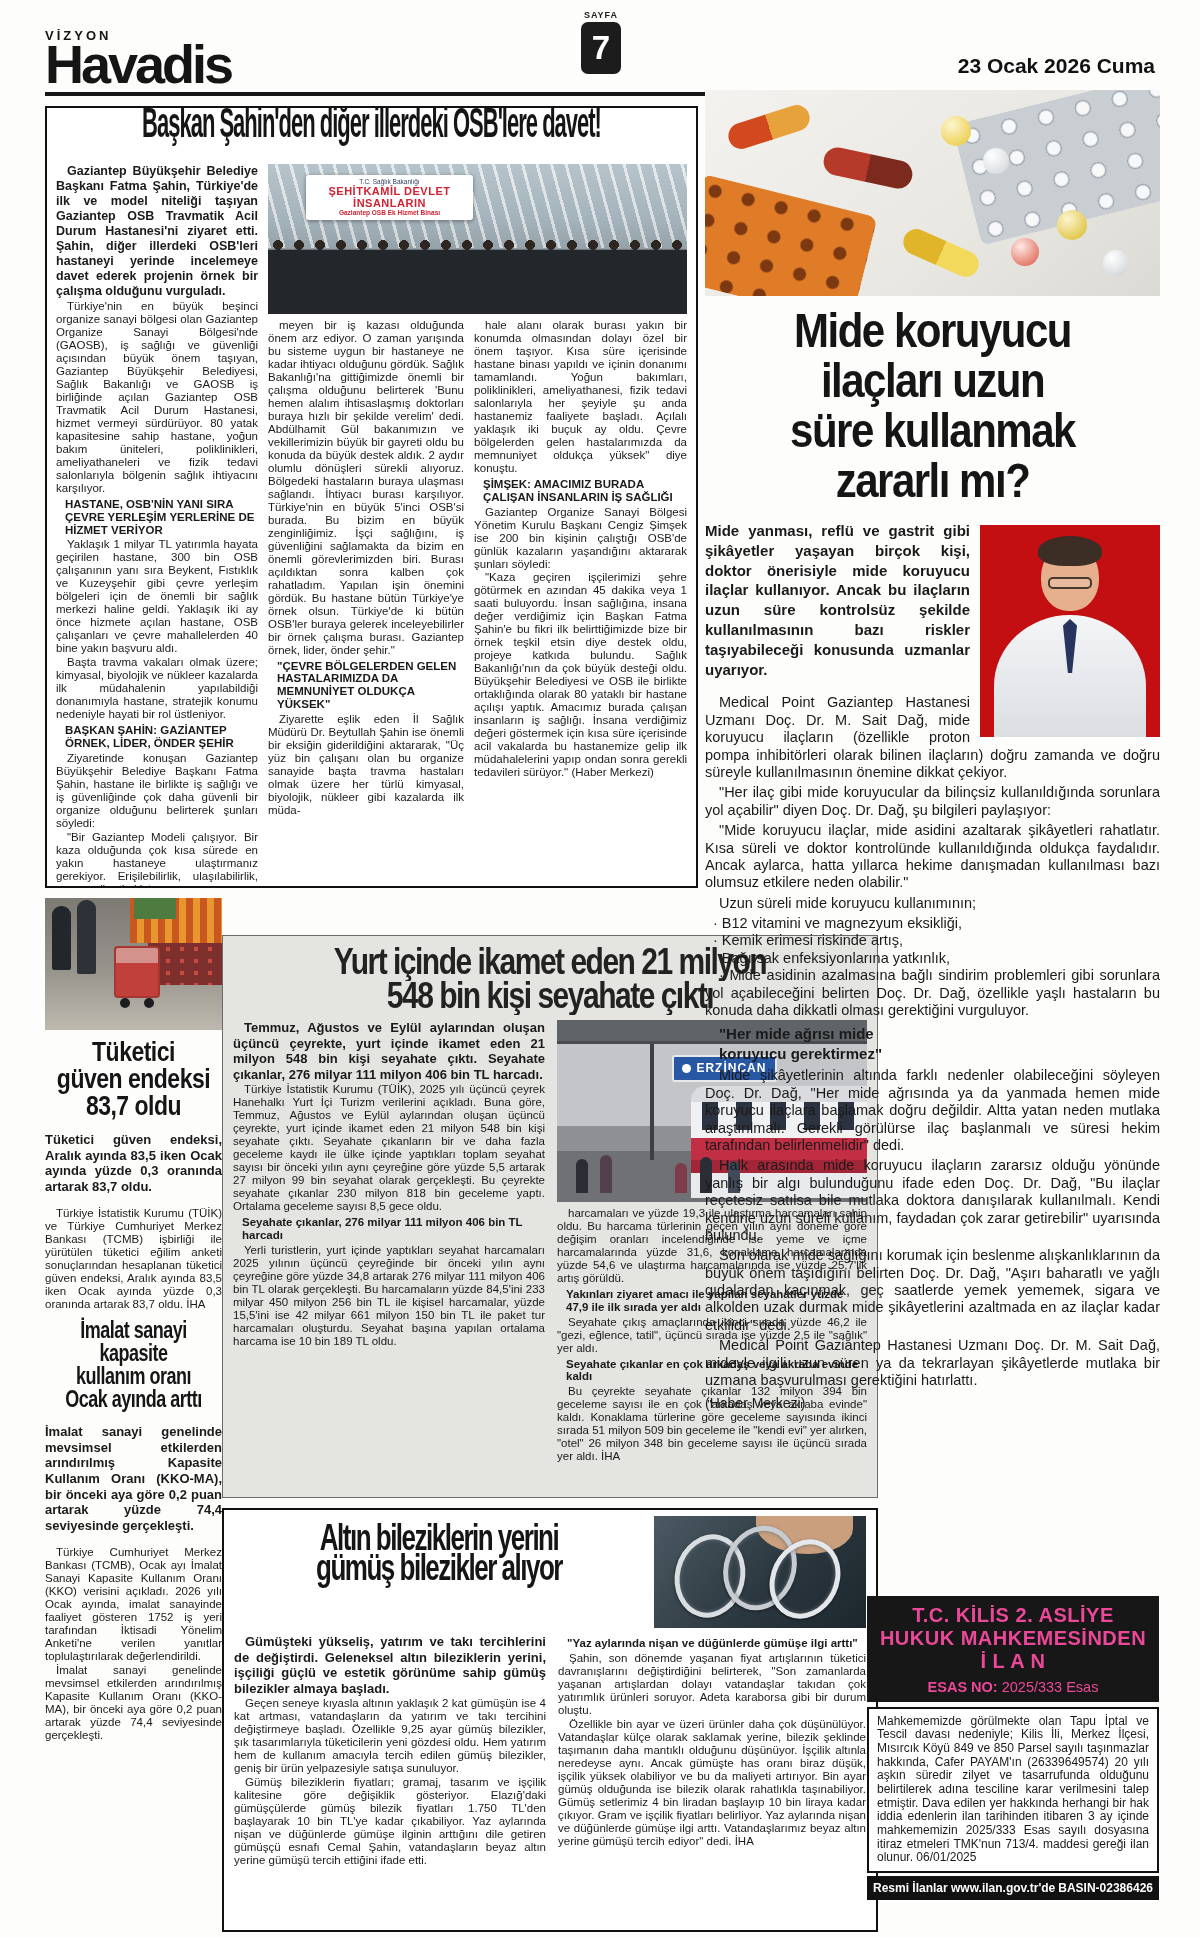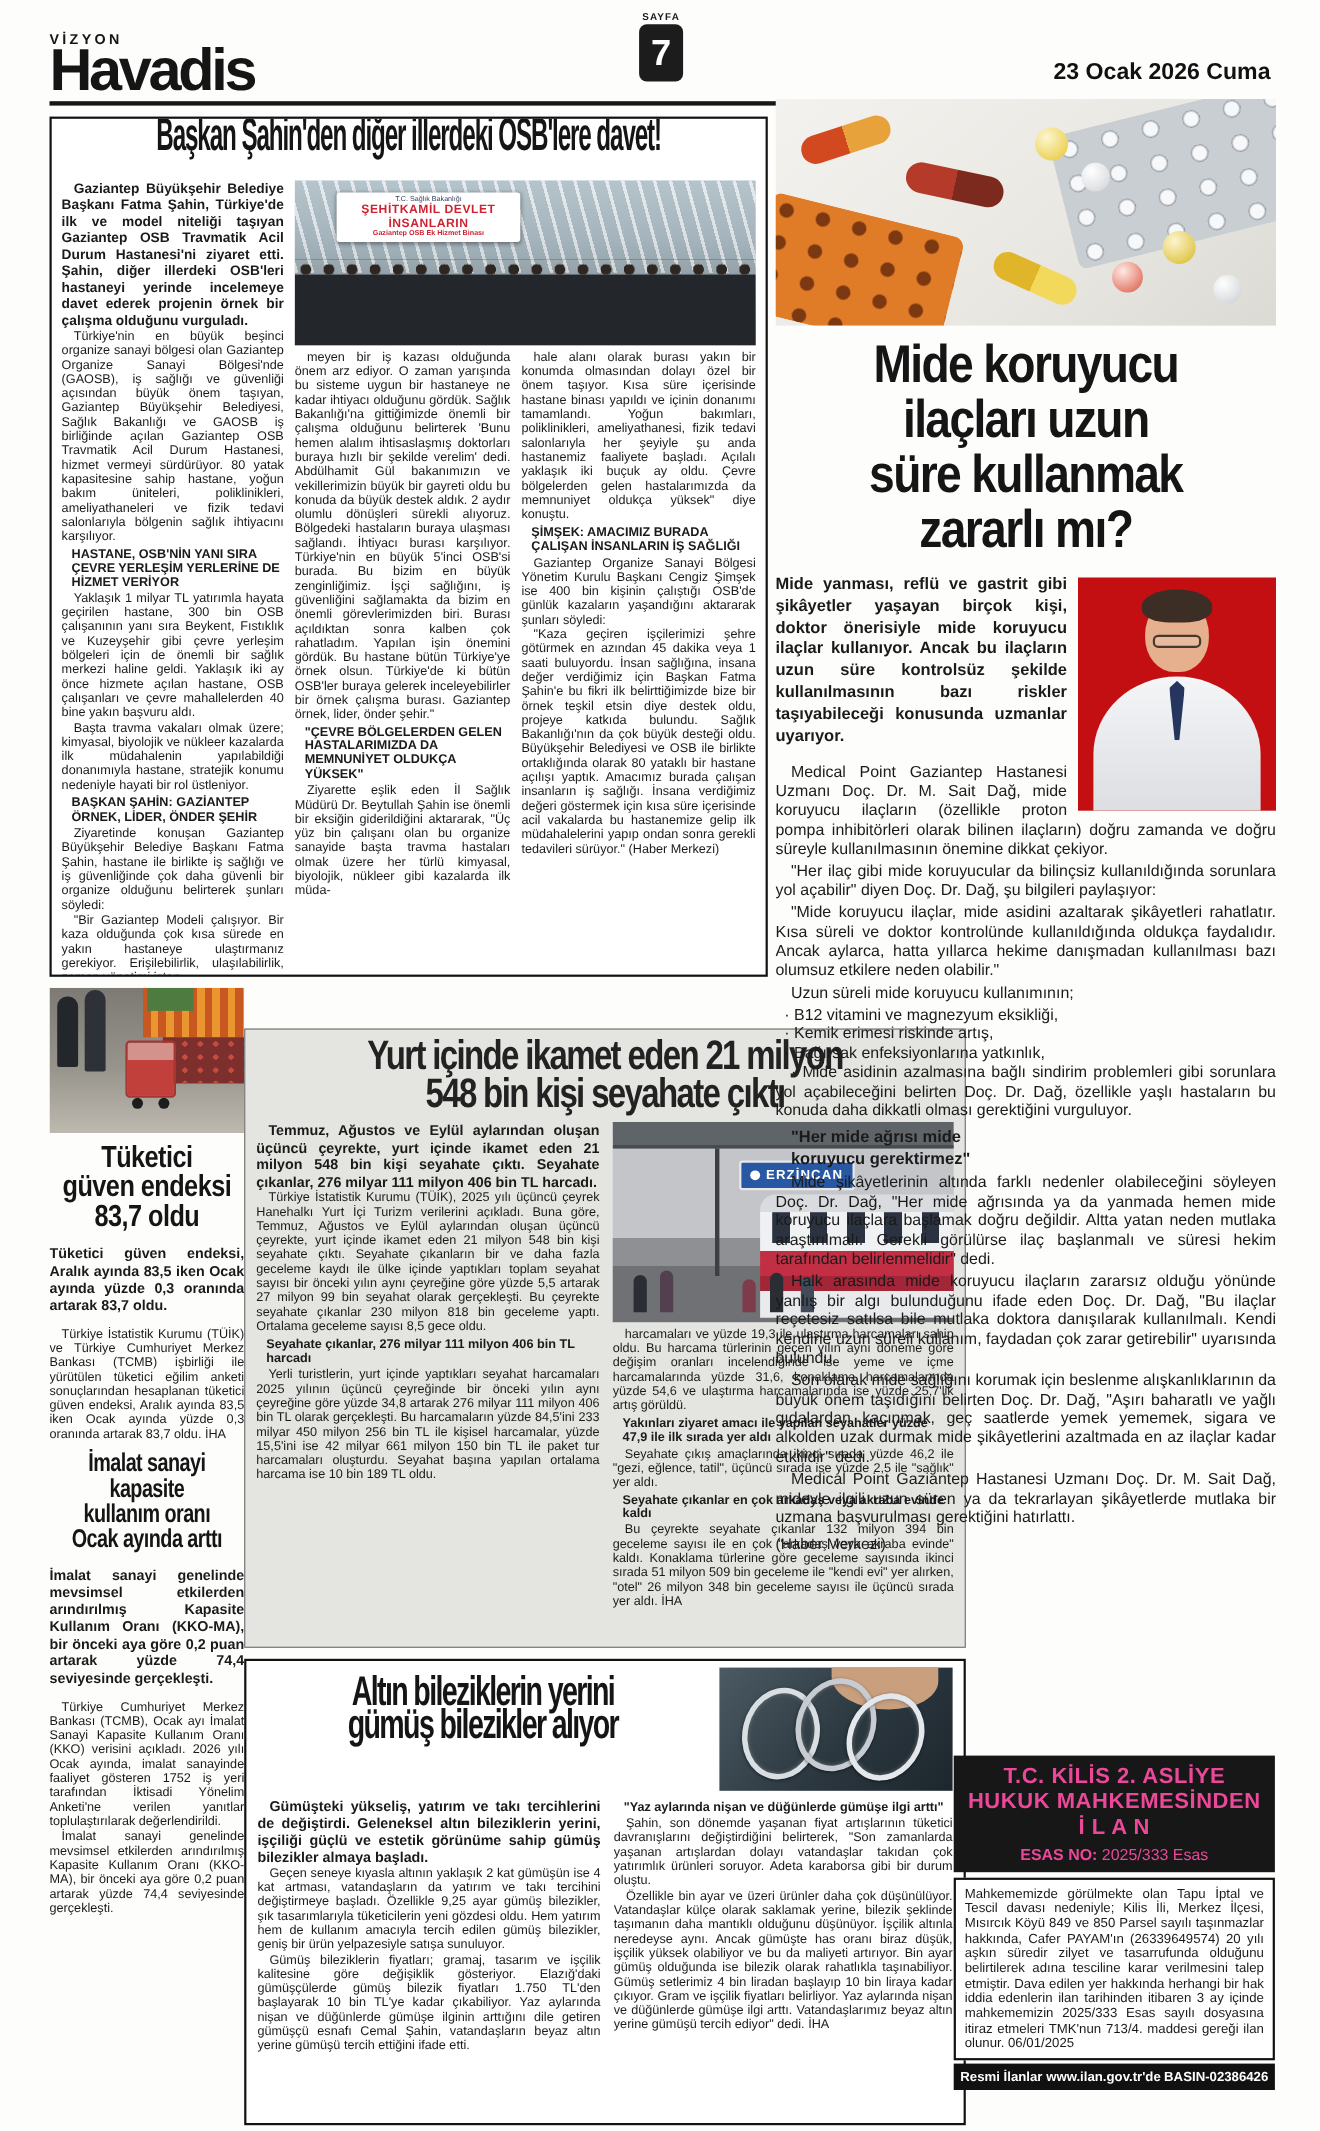--- a/index.html
+++ b/index.html
@@ -208,21 +208,21 @@
         </div>
         <div class="osb-sub">
           <div class="oc2 news">
             <p>meyen bir iş kazası olduğunda önem arz ediyor. O zaman yarışında bu sisteme uygun bir hastaneye ne kadar ihtiyacı olduğunu gördük. Sağlık Bakanlığı'na gittiğimizde önemli bir çalışma olduğunu belirterek 'Bunu hemen alalım ihtisaslaşmış doktorları buraya hızlı bir şekilde verelim' dedi. Abdülhamit Gül bakanımızın ve vekillerimizin büyük bir gayreti oldu bu konuda da büyük destek aldık. 2 aydır olumlu dönüşleri sürekli alıyoruz. Bölgedeki hastaların buraya ulaşması sağlandı. İhtiyacı burası karşılıyor. Türkiye'nin en büyük 5'inci OSB'si burada. Bu bizim en büyük zenginliğimiz. İşçi sağlığını, iş güvenliğini sağlamakta da bizim en önemli görevlerimizden biri. Burası açıldıktan sonra kalben çok rahatladım. Yapılan işin önemini gördük. Bu hastane bütün Türkiye'ye örnek olsun. Türkiye'de ki bütün OSB'ler buraya gelerek inceleyebilirler bir örnek çalışma burası. Gaziantep örnek, lider, önder şehir."</p>
             <p class="sub">"ÇEVRE BÖLGELERDEN GELEN HASTALARIMIZDA DA MEMNUNİYET OLDUKÇA YÜKSEK"</p>
             <p>Ziyarette eşlik eden İl Sağlık Müdürü Dr. Beytullah Şahin ise önemli bir eksiğin giderildiğini aktararak, "Üç yüz bin çalışanı olan bu organize sanayide başta travma hastaları olmak üzere her türlü kimyasal, biyolojik, nükleer gibi kazalarda ilk müda-</p>
           </div>
           <div class="oc3 news">
             <p>hale alanı olarak burası yakın bir konumda olmasından dolayı özel bir önem taşıyor. Kısa süre içerisinde hastane binası yapıldı ve içinin donanımı tamamlandı. Yoğun bakımları, poliklinikleri, ameliyathanesi, fizik tedavi salonlarıyla her şeyiyle şu anda hastanemiz faaliyete başladı. Açılalı yaklaşık iki buçuk ay oldu. Çevre bölgelerden gelen hastalarımızda da memnuniyet oldukça yüksek" diye konuştu.</p>
             <p class="sub">ŞİMŞEK: AMACIMIZ BURADA ÇALIŞAN İNSANLARIN İŞ SAĞLIĞI</p>
-            <p>Gaziantep Organize Sanayi Bölgesi Yönetim Kurulu Başkanı Cengiz Şimşek ise 400 bin kişinin çalıştığı OSB'de günlük kazaların yaşandığını aktararak şunları söyledi:</p>
+            <p>Gaziantep Organize Sanayi Bölgesi Yönetim Kurulu Başkanı Cengiz Şimşek ise 200 bin kişinin çalıştığı OSB'de günlük kazaların yaşandığını aktararak şunları söyledi:</p>
             <p>"Kaza geçiren işçilerimizi şehre götürmek en azından 45 dakika veya 1 saati buluyordu. İnsan sağlığına, insana değer verdiğimiz için Başkan Fatma Şahin'e bu fikri ilk belirttiğimizde bize bir örnek teşkil etsin diye destek oldu, projeye katkıda bulundu. Sağlık Bakanlığı'nın da çok büyük desteği oldu. Büyükşehir Belediyesi ve OSB ile birlikte ortaklığında olarak 80 yataklı bir hastane açılışı yaptık. Amacımız burada çalışan insanların iş sağlığı. İnsana verdiğimiz değeri göstermek için kısa süre içerisinde acil vakalarda bu hastanemize gelip ilk müdahalelerini yapıp ondan sonra gerekli tedavileri sürüyor." (Haber Merkezi)</p>
           </div>
         </div>
       </div>
     </div>
   </div>
 
   <div class="side">
     <div class="market">
       <div class="m-crate1"></div>

